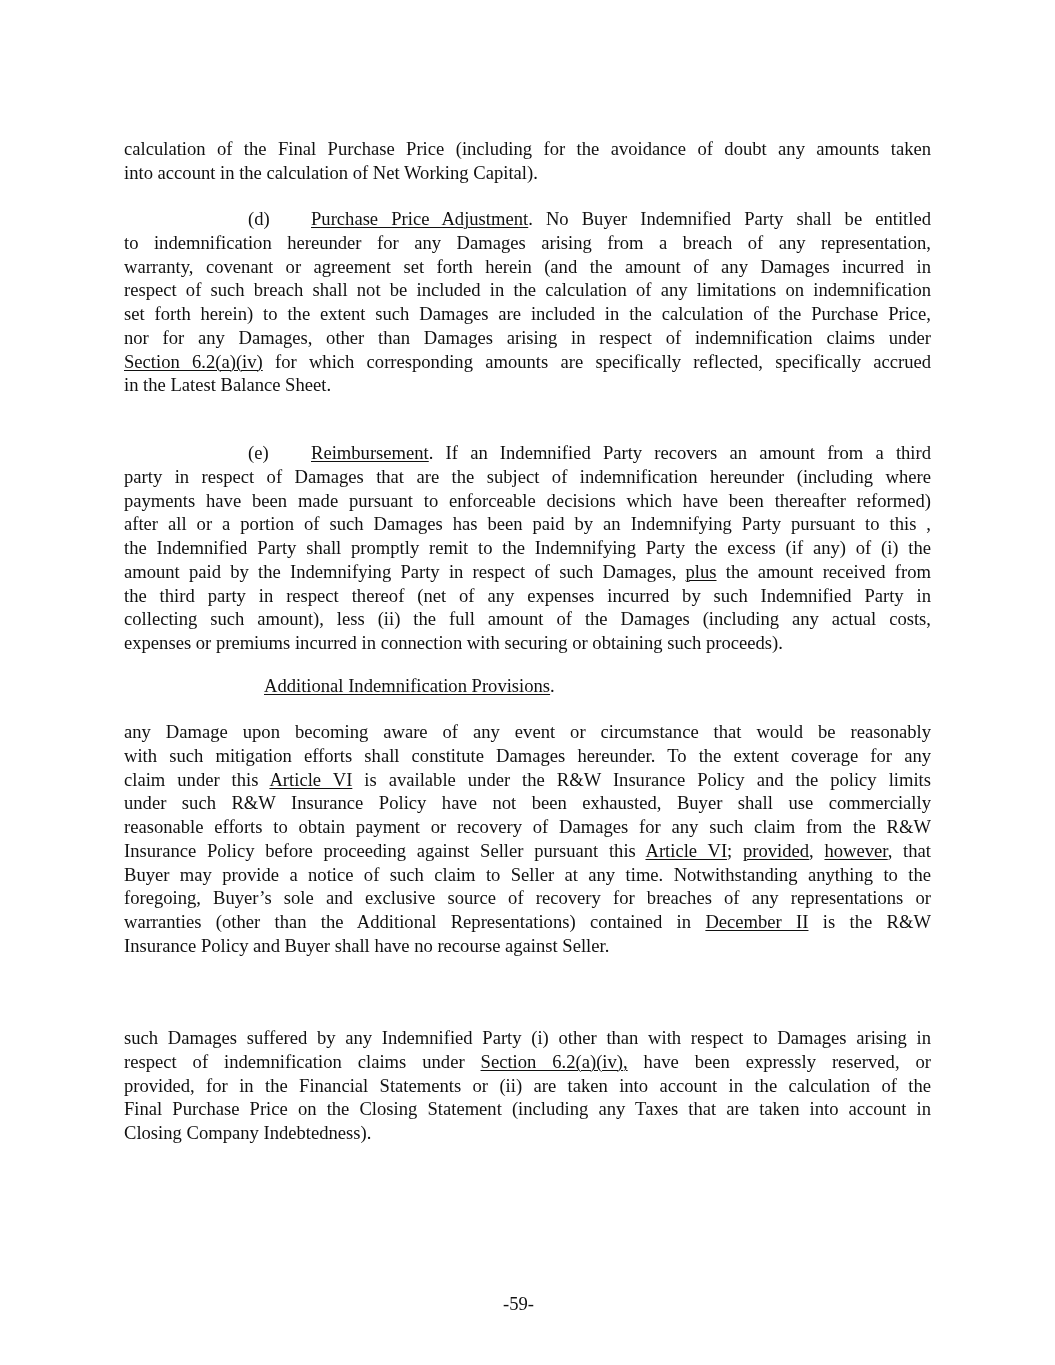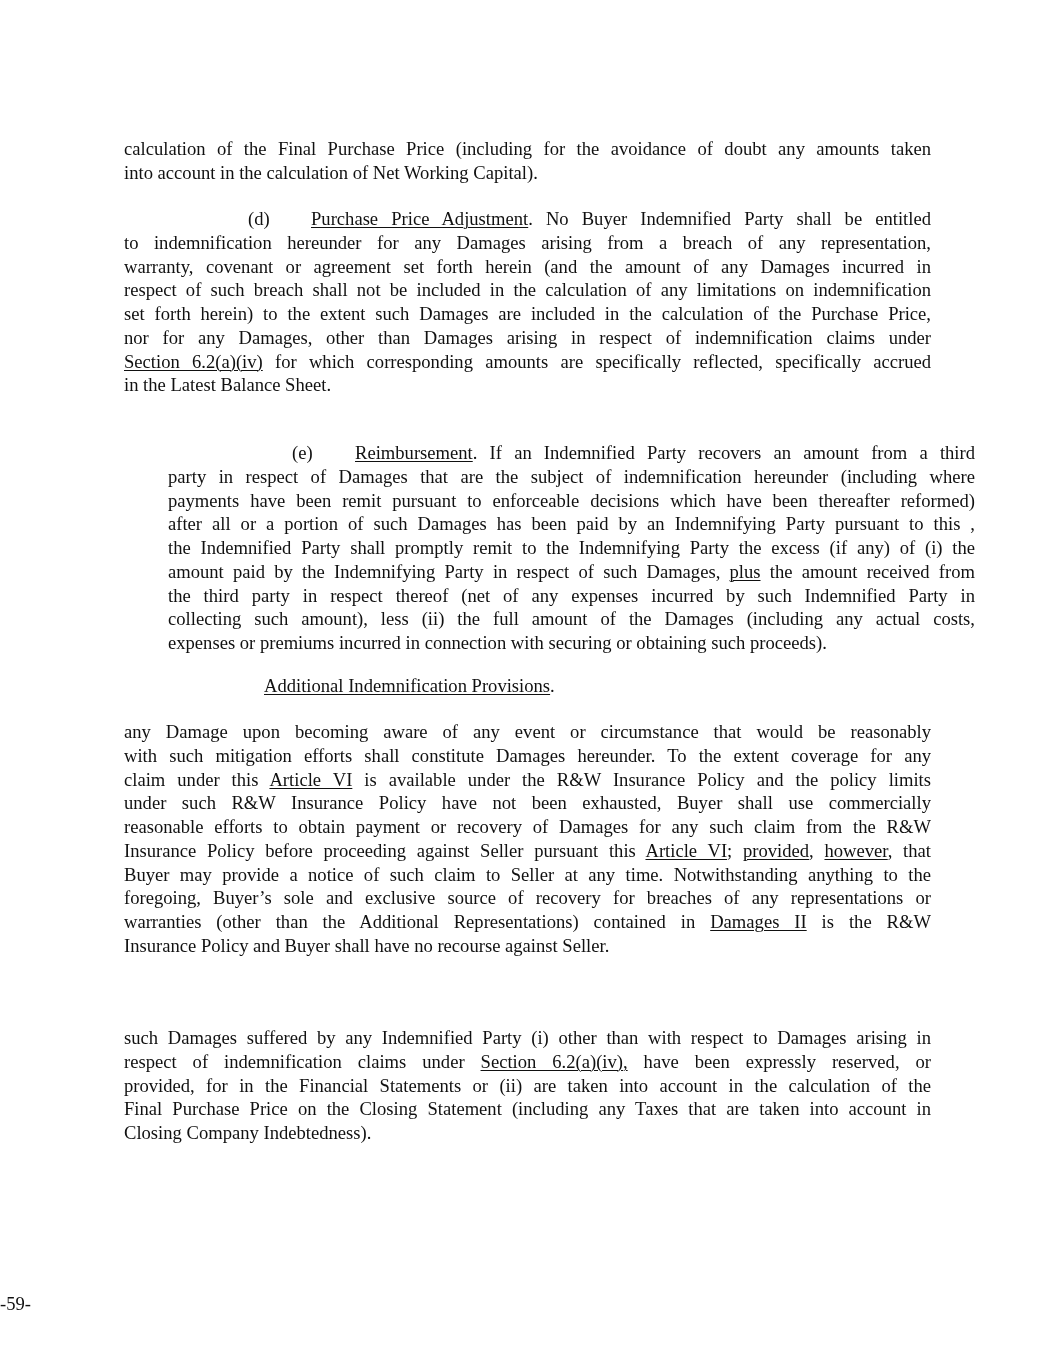--- a/index.html
+++ b/index.html
@@ -9,21 +9,21 @@
     font-family: "Liberation Serif", serif; color: #111111;
     font-size: 18.6px;
   }
   .para { position: absolute; left: 124px; width: 807px; line-height: 23.75px; }
   .line { display: block; height: 23.75px; white-space: nowrap; text-align: justify; text-align-last: justify; }
   .line.last { text-align-last: left; }
   .line.indent { padding-left: 124px; }
   .num { display: inline-block; width: 63px; }
   u { text-underline-offset: 2px; text-decoration-thickness: 1px; }
   .heading { position: absolute; left: 264px; top: 662px; line-height: 23.75px; }
-  .page-number { position: absolute; left: 0; width: 1037px; top: 1281px; }
+  .page-number { position: absolute; left: 0; width: 1037px; top: 1281px; text-align: center; }
 </style>
 </head>
 <body>
 
 <div class="page">
 
   <div class="para" style="top:125px;">
     <span class="line">calculation of the Final Purchase Price (including for the avoidance of doubt any amounts taken</span>
     <span class="line last">into account in the calculation of Net Working Capital).</span>
   </div>
@@ -32,44 +32,44 @@
     <span class="line indent"><span class="num">(d)</span><u>Purchase Price Adjustment</u><span>.  No Buyer Indemnified Party shall be entitled</span></span>
     <span class="line">to indemnification hereunder for any Damages arising from a breach of any representation,</span>
     <span class="line">warranty, covenant or agreement set forth herein (and the amount of any Damages incurred in</span>
     <span class="line">respect of such breach shall not be included in the calculation of any limitations on indemnification</span>
     <span class="line">set forth herein) to the extent such Damages are included in the calculation of the Purchase Price,</span>
     <span class="line">nor for any Damages, other than Damages arising in respect of indemnification claims under</span>
     <span class="line"><u>Section 6.2(a)(iv)</u><span> for which corresponding amounts are specifically reflected, specifically accrued</span></span>
     <span class="line last">in the Latest Balance Sheet.</span>
   </div>
 
-  <div class="para" style="top:429px;margin-left:44px;">
+  <div class="para" style="top:429px;">
     <span class="line indent"><span class="num">(e)</span><u>Reimbursement</u><span>.  If an Indemnified Party recovers an amount from a third</span></span>
     <span class="line">party in respect of Damages that are the subject of indemnification hereunder (including where</span>
-    <span class="line">payments have been remit pursuant to enforceable decisions which have been thereafter reformed)</span>
+    <span class="line">payments have been made pursuant to enforceable decisions which have been thereafter reformed)</span>
     <span class="line">after all or a portion of such Damages has been paid by an Indemnifying Party pursuant to this ,</span>
     <span class="line">the Indemnified Party shall promptly remit to the Indemnifying Party the excess (if any) of (i) the</span>
     <span class="line"><span>amount paid by the Indemnifying Party in respect of such Damages, </span><u>plus</u><span> the amount received from</span></span>
     <span class="line">the third party in respect thereof (net of any expenses incurred by such Indemnified Party in</span>
     <span class="line">collecting such amount), less (ii) the full amount of the Damages (including any actual costs,</span>
     <span class="line last">expenses or premiums incurred in connection with securing or obtaining such proceeds).</span>
   </div>
 
   <div class="heading"><u>Additional Indemnification Provisions</u><span>.</span></div>
 
   <div class="para" style="top:708px;">
     <span class="line">any Damage upon becoming aware of any event or circumstance that would be reasonably</span>
     <span class="line">with such mitigation efforts shall constitute Damages hereunder.  To the extent coverage for any</span>
     <span class="line"><span>claim under this </span><u>Article VI</u><span> is available under the R&amp;W Insurance Policy and the policy limits</span></span>
     <span class="line">under such R&amp;W Insurance Policy have not been exhausted, Buyer shall use commercially</span>
     <span class="line">reasonable efforts to obtain payment or recovery of Damages for any such claim from the R&amp;W</span>
     <span class="line"><span>Insurance Policy before proceeding against Seller pursuant this </span><u>Article VI</u><span>; </span><u>provided</u><span>, </span><u>however</u><span>, that</span></span>
     <span class="line">Buyer may provide a notice of such claim to Seller at any time.  Notwithstanding anything to the</span>
     <span class="line">foregoing, Buyer’s sole and exclusive source of recovery for breaches of any representations or</span>
-    <span class="line"><span>warranties (other than the Additional Representations) contained in </span><u>Damages II</u><span> is the R&amp;W</span></span>
+    <span class="line"><span>warranties (other than the Additional Representations) contained in </span><u>December II</u><span> is the R&amp;W</span></span>
     <span class="line last">Insurance Policy and Buyer shall have no recourse against Seller.</span>
   </div>
 
   <div class="para" style="top:1014px;">
     <span class="line">such Damages suffered by any Indemnified Party (i) other than with respect to Damages arising in</span>
     <span class="line"><span>respect of indemnification claims under </span><u>Section 6.2(a)(iv),</u><span> have been expressly reserved, or</span></span>
     <span class="line">provided, for in the Financial Statements or (ii) are taken into account in the calculation of the</span>
     <span class="line">Final Purchase Price on the Closing Statement (including any Taxes that are taken into account in</span>
     <span class="line last">Closing Company Indebtedness).</span>
   </div>

